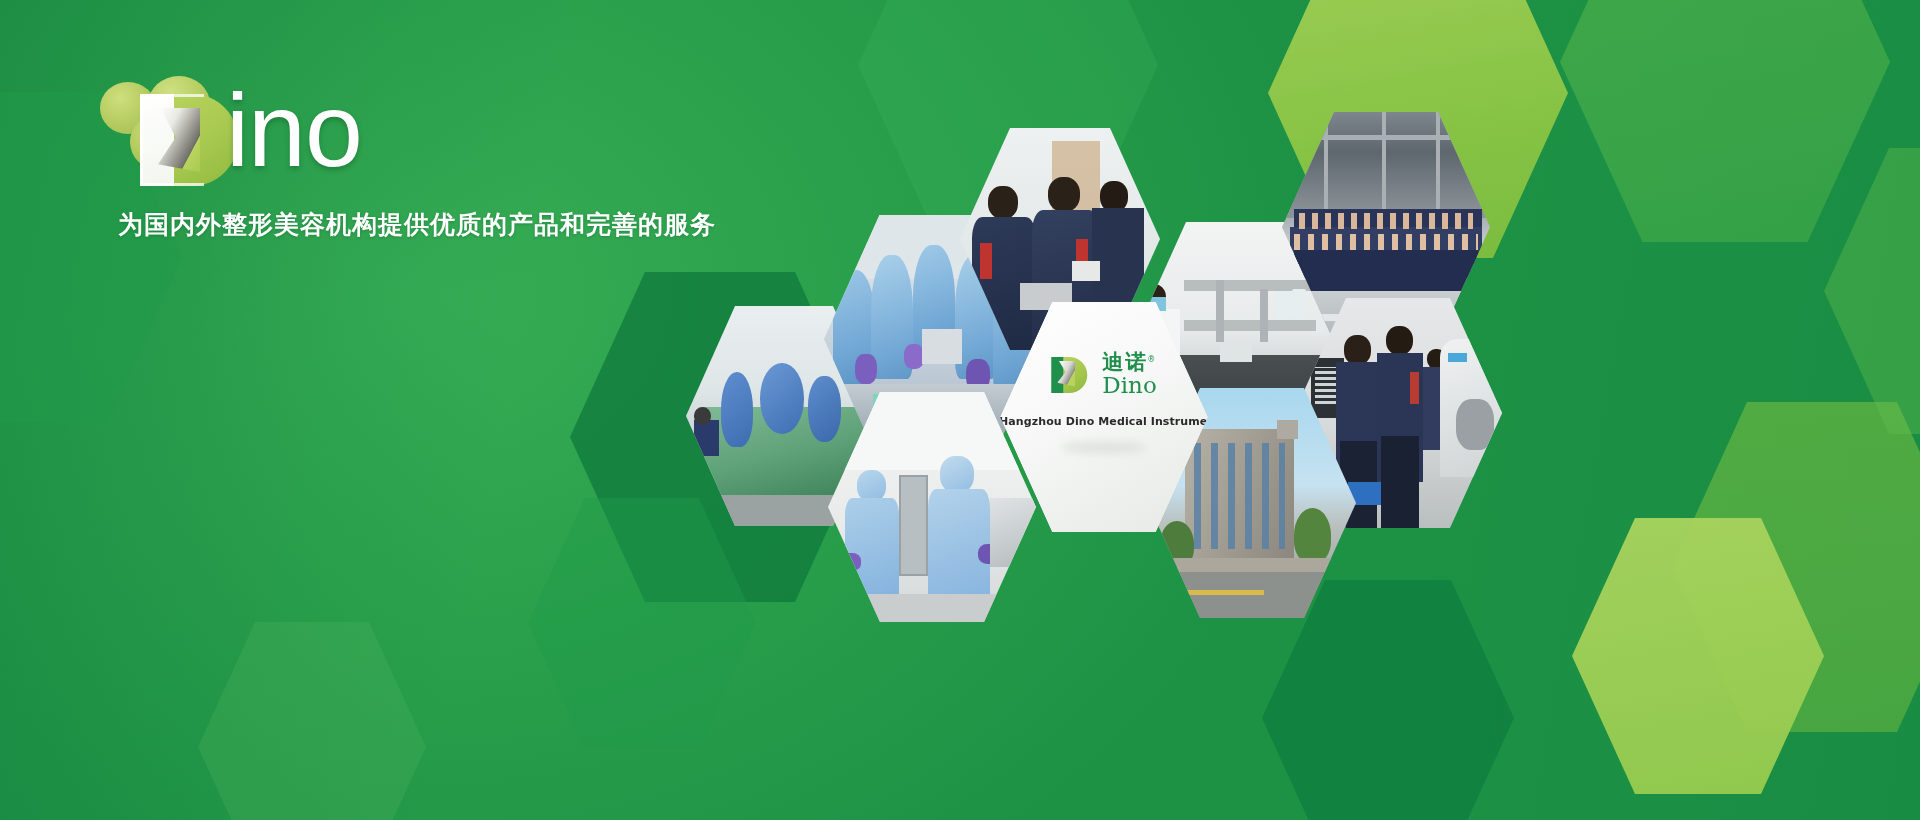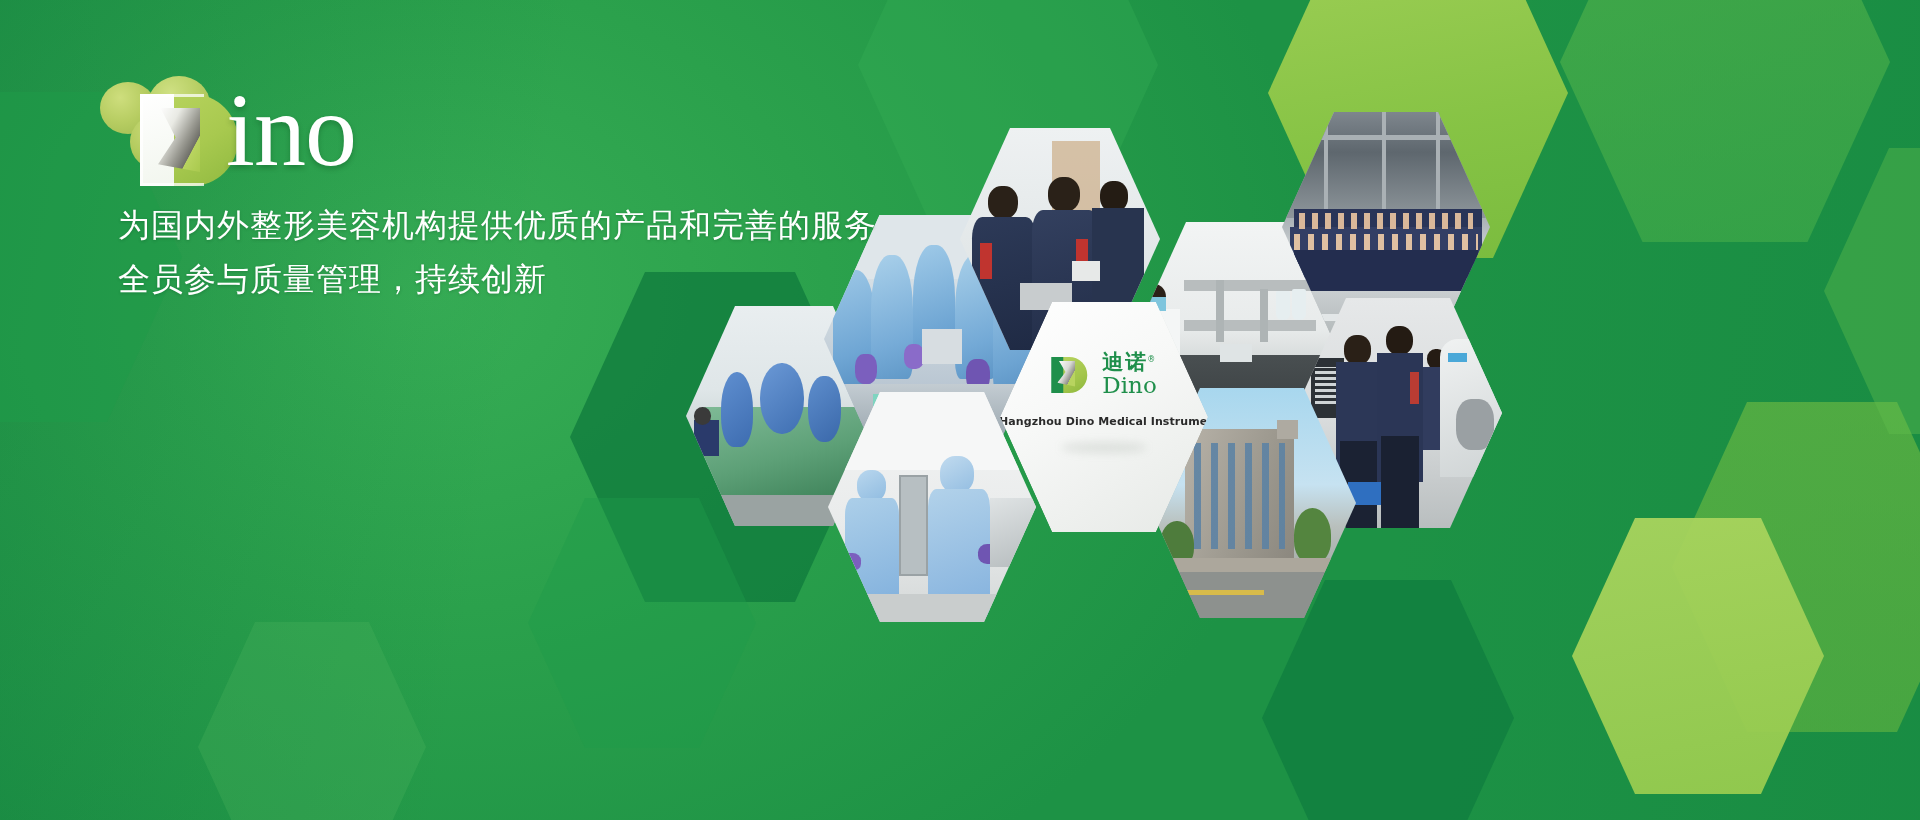--- a/index.html
+++ b/index.html
@@ -77,36 +77,36 @@
     border:3px solid rgba(255,255,255,.75);
     border-right:none;
   }
   #d-peel{
     position:absolute; left:18px; top:14px; width:42px; height:64px;
     background:linear-gradient(118deg,#ffffff 0%,#e9eae4 30%,#9a9a92 58%,#6f6f68 74%,#b9d45f 75%,#a9c94e 100%);
     clip-path:polygon(6% 0%,100% 0%,100% 100%,0% 88%, 42% 46%);
   }
   #word-ino{
     position:absolute; left:126px; top:10px;
-    font-family:Liberation Serif, serif;
+    font-family:Liberation Sans, sans-serif;
     font-size:104px; line-height:104px; color:#ffffff; letter-spacing:-1px;
     text-shadow:0 3px 5px rgba(0,60,20,.30);
   }
 
   
   #slogans{ position:absolute; left:118px; top:212px; width:760px; }
   .slogan{
     color:#ffffff;
-    font-size:32px;
+    font-size:25px;
     line-height:26px;
     letter-spacing:1px;
     margin-bottom:28px;
     white-space:nowrap;
     text-shadow:0 1px 3px rgba(0,60,25,.28);
-    font-weight:400;
+    font-weight:700;
   }
 
   
   #hex-logo-card{
     position:absolute;
     background:linear-gradient(150deg,#ffffff 0%,#f7f8f7 42%,#e6e9e6 100%);
   }
   #hex-logo-card .logo-mark{
     position:absolute; left:50%; top:50px; transform:translateX(-50%);
     display:flex; align-items:center; gap:15px;
@@ -416,18 +416,17 @@
         <div id="d-bowl"></div>
         <div id="d-stem"></div>
         <div id="d-peel"></div>
         <div id="d-frame"></div>
       </div>
       <div id="word-ino">ino</div>
     </div>
 
     <div id="slogans">
       <div class="slogan">为国内外整形美容机构提供优质的产品和完善的服务</div>
-      <div class="slogan">全员参与质量管理，持续创新</div>
     </div>
 
   </div>
 
 </div>
 
 </body></html>

